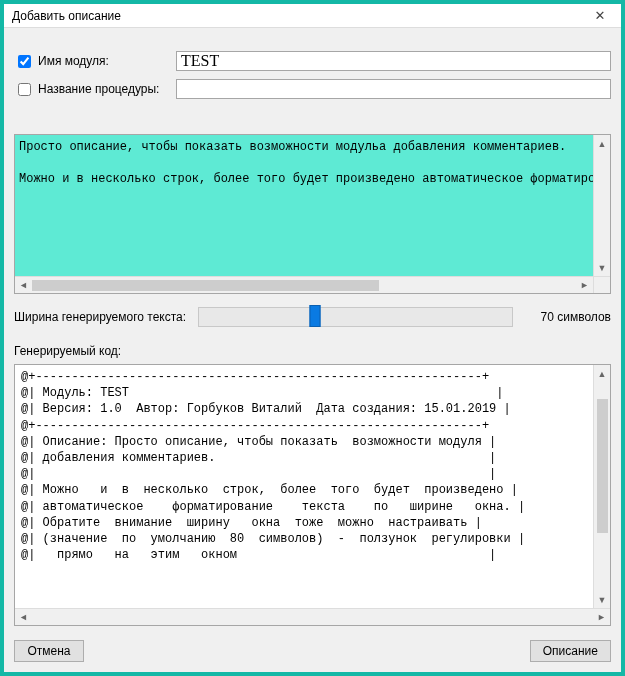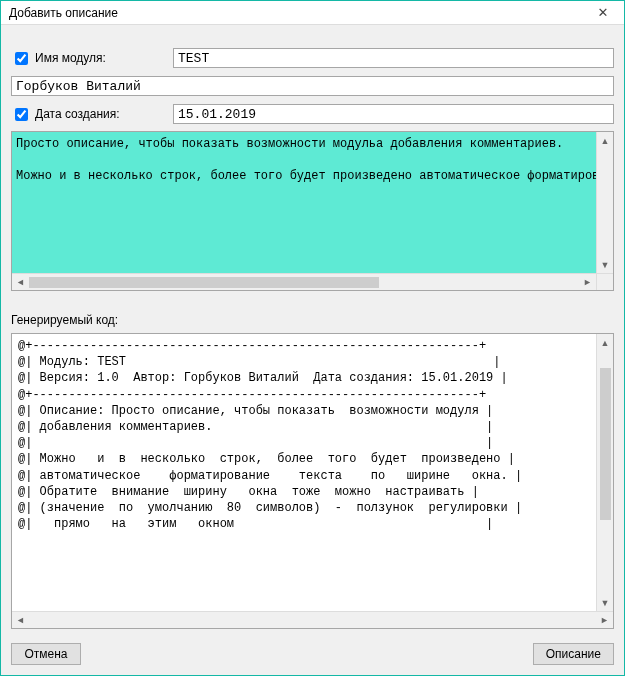--- a/index.html
+++ b/index.html
@@ -9,21 +9,21 @@
     font-size: 12px;
     background: #f0f0f0;
     width: 625px;
     height: 676px;
     overflow: hidden;
   }
   .window {
     background: #f0f0f0;
     width: 625px;
     height: 676px;
-    border: 1px solid #14b8a6;
+    border: 4px solid #14b8a6;
     display: flex;
     flex-direction: column;
     justify-content: flex-end;
   }
   .titlebar {
     display: flex;
     align-items: center;
     justify-content: space-between;
     height: 24px;
     padding: 0 6px 0 8px;
@@ -63,22 +63,22 @@
   }
   .labelcell span {
     white-space: nowrap;
   }
   .textinput {
     flex: 1;
     height: 20px;
     border: 1px solid #a6a6a6;
     background: #fff;
     padding: 0 4px;
-    font-family: Liberation Mono, monospace;
-    font-size: 13px;
+    font-family: Liberation Serif, serif;
+    font-size: 16px;
   }
   .desc-area {
     position:relative;
     border:1px solid #a6a6a6;
     background:#5eead4;
     height:160px;
     display:flex;
     flex-direction:column;
   }
   .desc-text {
@@ -160,53 +160,52 @@
   .code-vscroll .arrow{width:15px;height:17px;display:flex;align-items:center;justify-content:center;color:#666;font-size:9px;}
   .footer{
     display:flex;justify-content:space-between;padding:8px 10px 10px 10px;
   }
   .btn{
     height:22px;min-width:70px;padding:0 12px;
     background:#e1e1e1;border:1px solid #adadad;
     font-family:inherit;font-size:12px;
     cursor:pointer;
   }
-  .gen-label{margin-top:16px;}
+  .gen-label{margin-top:8px;}
 </style>
 </head>
 <body>
 
 <div class="window">
   <div class="titlebar">
     <span class="title">Добавить описание</span>
     <div class="close-btn">✕</div>
   </div>
 
   <div class="content">
 
     <div class="form-row">
       <label class="labelcell">
         <input type="checkbox" checked="" style="">
         <span>Имя модуля:</span>
       </label>
       <input class="textinput" value="TEST" style="">
     </div>
 
-
-    <div class="form-row">
-      <input class="textinput" value="Горбуков Виталий" style="">
-    </div>
-
     <div class="form-row">
       <label class="labelcell">
-        <input type="checkbox" checked="" style="">
-        <span>Дата создания:</span>
+        <input type="checkbox" style="">
+        <span>Название процедуры:</span>
       </label>
-      <input class="textinput" value="15.01.2019" style="">
-    </div>
+      <input class="textinput" value="" style="">
+    </div>
+
+    <div class="form-row">
+    </div>
+
 
 
 
     <div class="desc-area">
       <div class="desc-text">Просто описание, чтобы показать возможности модульа добавления комментариев.
 
 Можно и в несколько строк, более того будет произведено автоматическое форматировани</div>
       <div class="vscroll">
         <div class="arrow">▲</div>
         <div style="flex:1"></div>
@@ -214,20 +213,27 @@
       </div>
       <div class="hscroll">
         <div class="harrow">◄</div>
         <div class="hthumb"></div>
         <div style="flex:1"></div>
         <div class="harrow">►</div>
       </div>
       <div class="corner"></div>
     </div>
 
+    <div class="slider-row">
+      <span class="slider-label">Ширина генерируемого текста:</span>
+      <div class="slider-track">
+        <div class="slider-thumb" id="slider-thumb" style="left: 37%;"></div>
+      </div>
+      <span class="slider-value">70 символов</span>
+    </div>
 
     <div class="gen-label">Генерируемый код:</div>
 
     <div class="code-area-wrap">
       <div class="code-text">@+--------------------------------------------------------------+
 @| Модуль: TEST                                                   |
 @| Версия: 1.0  Автор: Горбуков Виталий  Дата создания: 15.01.2019 |
 @+--------------------------------------------------------------+
 @| Описание: Просто описание, чтобы показать  возможности модуля |
 @| добавления комментариев.                                      |

